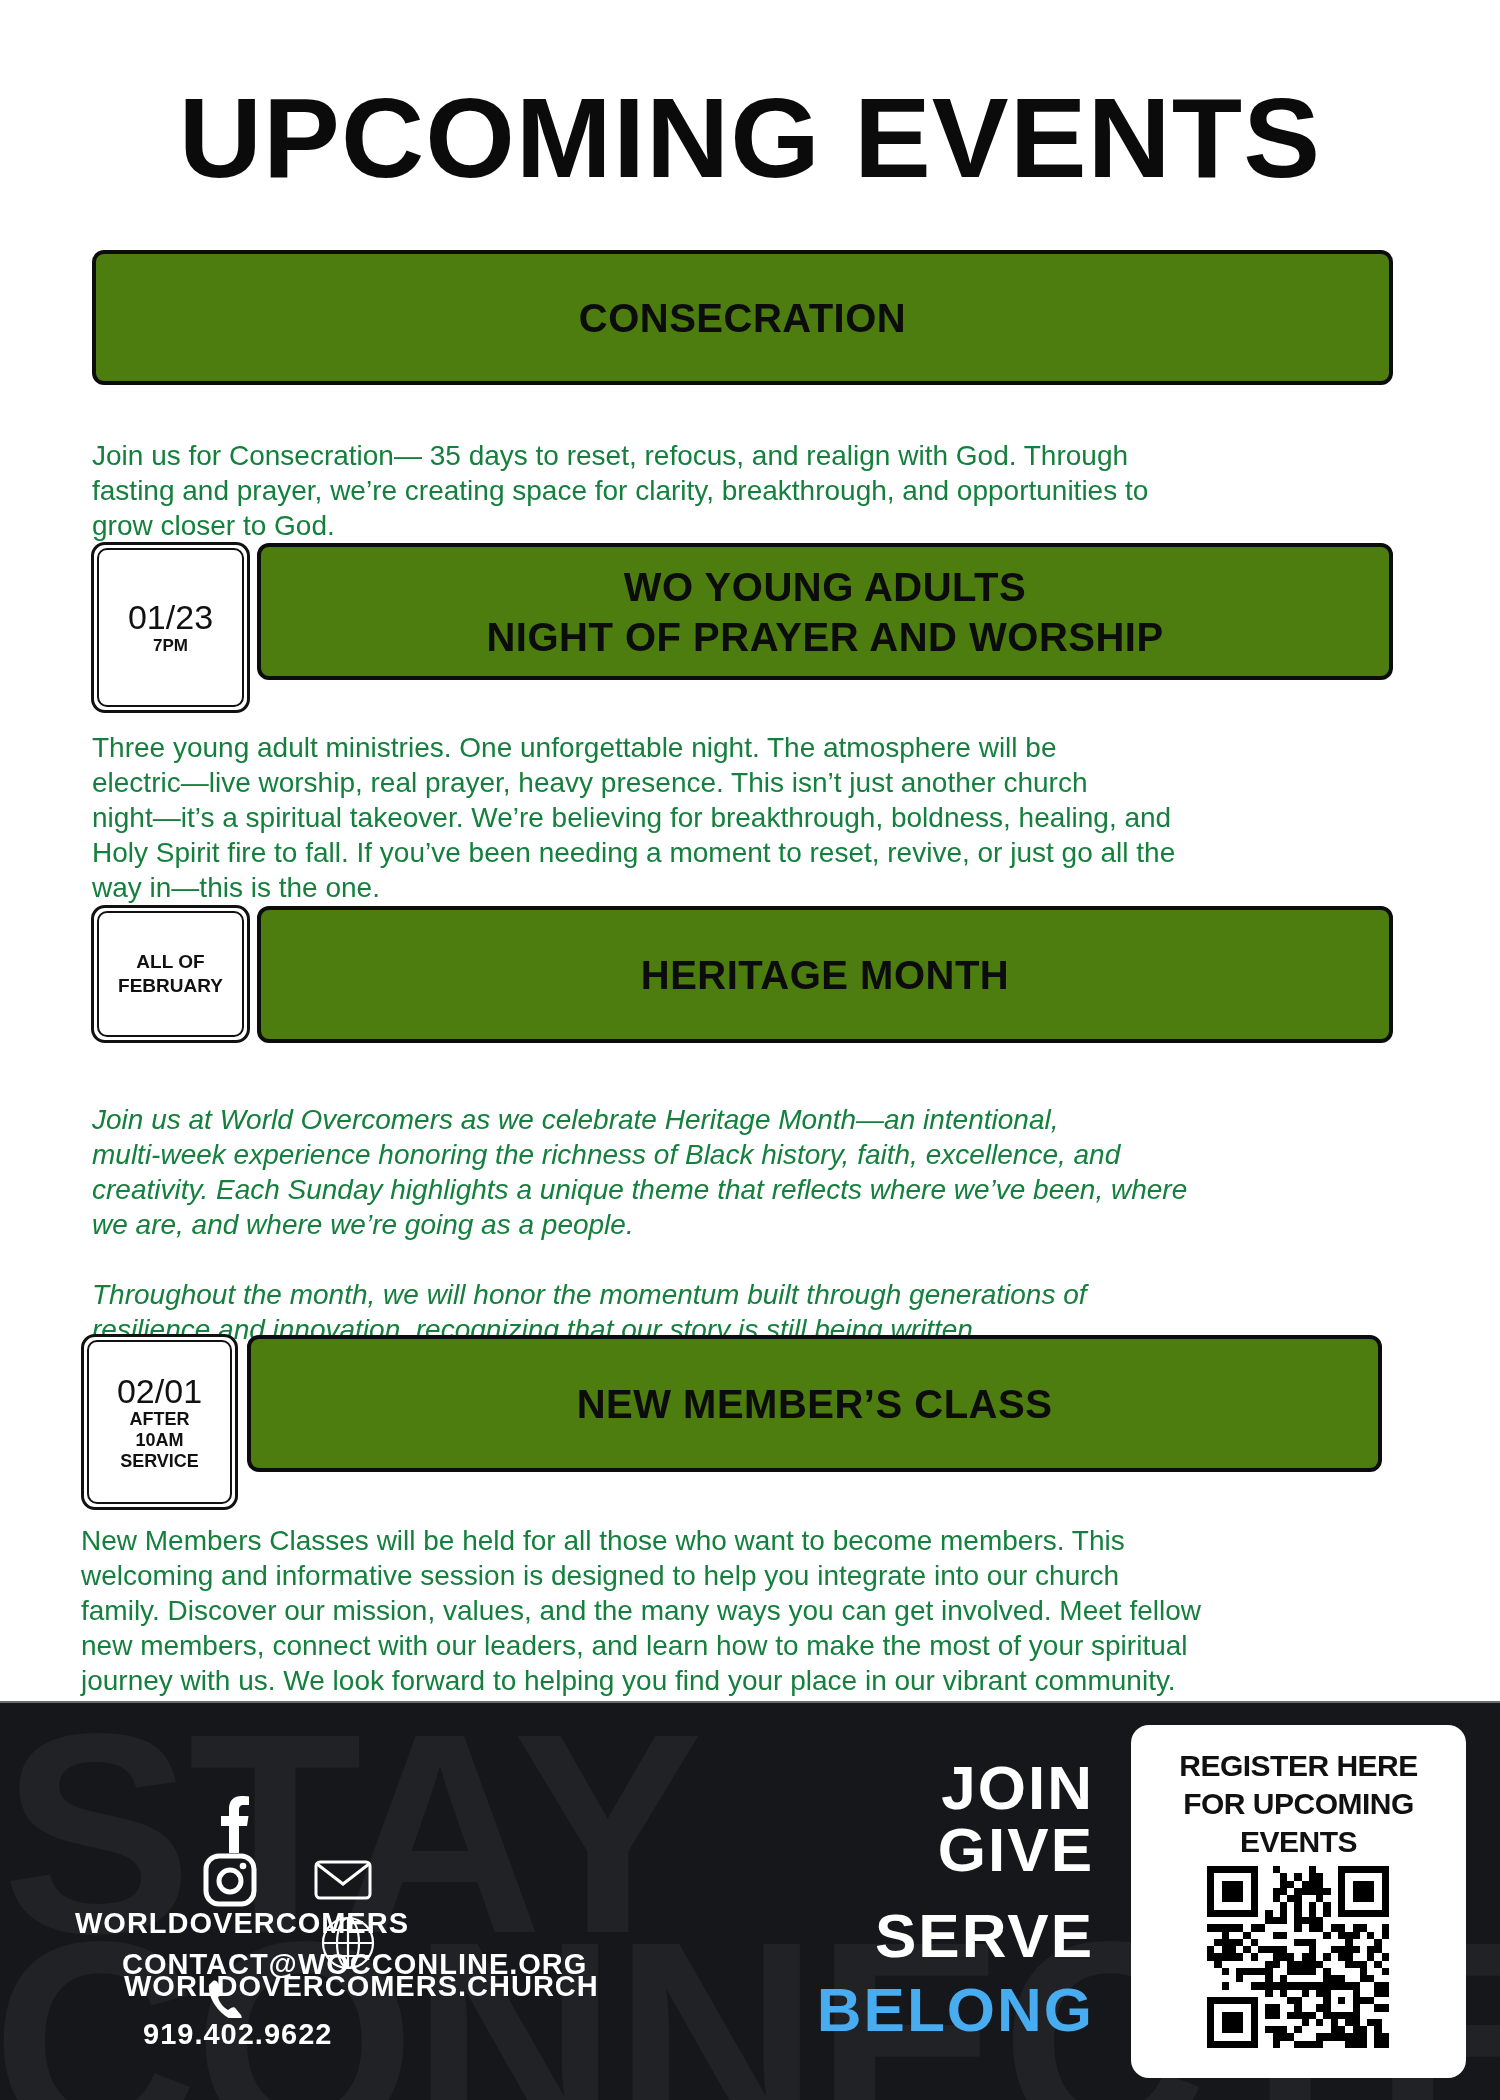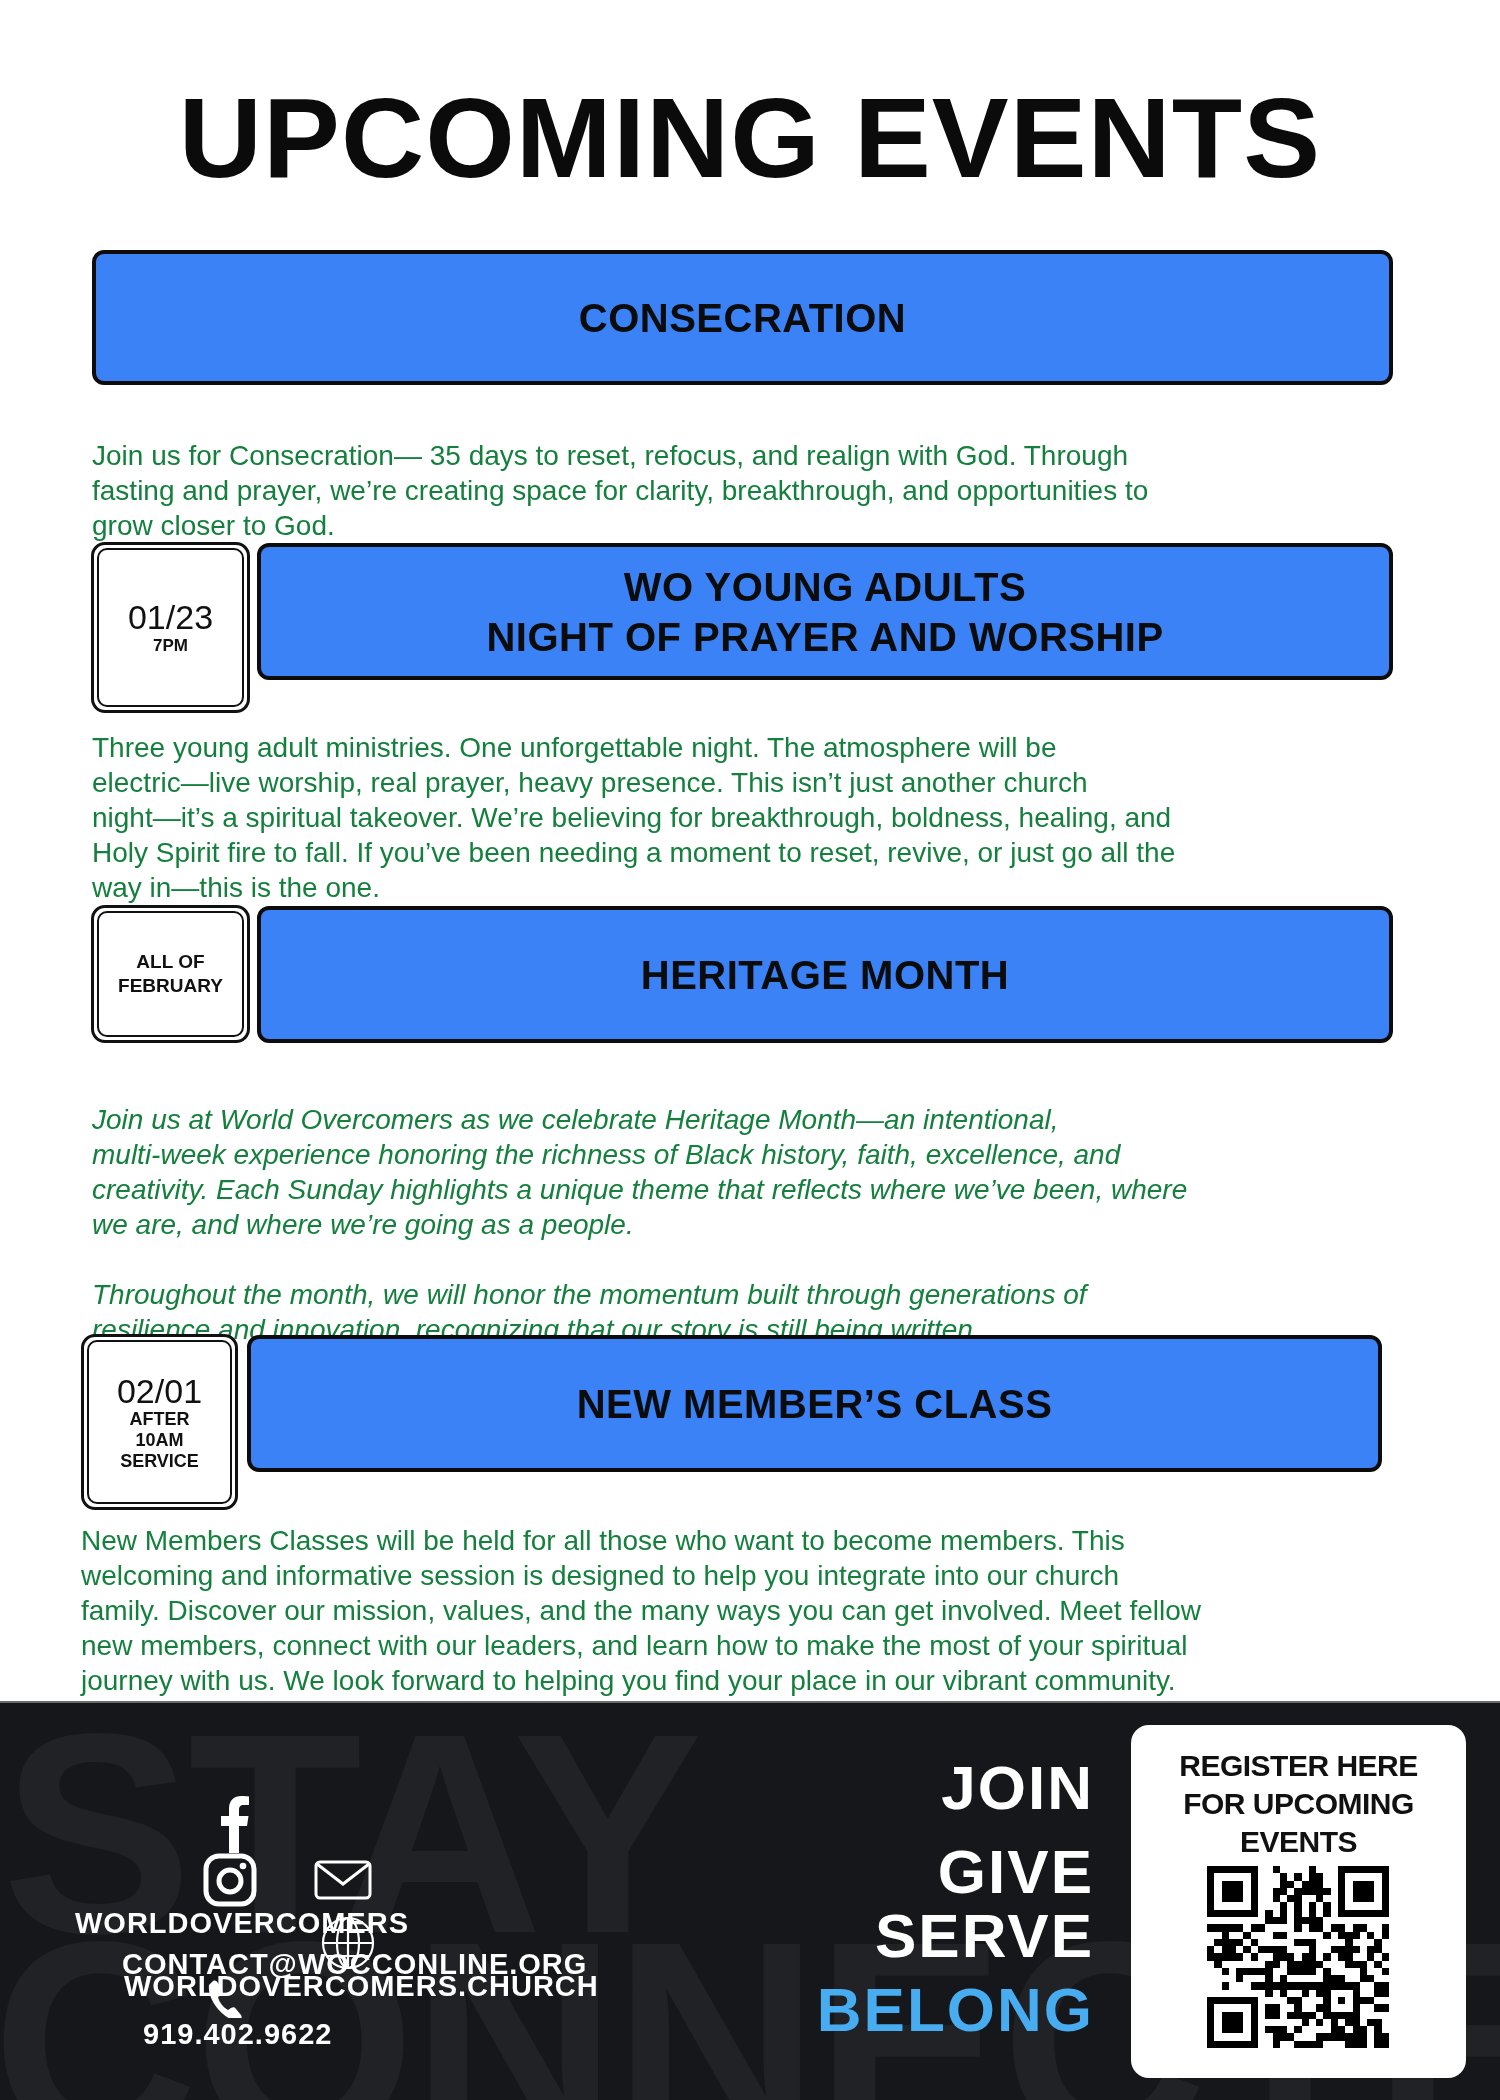--- a/index.html
+++ b/index.html
@@ -1,21 +1,21 @@
 <!DOCTYPE html>
 <html><head>
 <meta charset="utf-8">
 <style>
   html, body { margin:0; padding:0; }
   body { width:1500px; height:2100px; position:relative; background:#ffffff; overflow:hidden;
          font-family:"Liberation Sans", "DejaVu Sans", sans-serif; color:#0c0d0c; }
   .abs { position:absolute; }
   .title { left:0; width:1500px; top:78px; text-align:center; font-weight:700; font-size:113px;
            letter-spacing:1px; line-height:120px; color:#0a0b0a; transform:scaleX(1.02); }
-  .tbox { border:4px solid #0c0c0c; border-radius:12px; box-sizing:border-box; background:#3b82f6;
+  .tbox { border:4px solid #0c0c0c; border-radius:12px; box-sizing:border-box; background:#4d7c0f;
           display:flex; align-items:center; justify-content:center; flex-direction:column; text-align:center; }
   .tbox .t { font-weight:700; font-size:40px; line-height:50px; letter-spacing:0.5px; color:#0c0c0c; }
   .dbox { box-sizing:border-box; border:3px solid #111; border-radius:14px; background:#fff; padding:3px; }
   .dbox .inner { box-sizing:border-box; width:100%; height:100%; border:2px solid #111; border-radius:10px;
                  display:flex; flex-direction:column; align-items:center; justify-content:center; text-align:center; }
   .dbox .date { font-size:34px; font-weight:400; line-height:36px; color:#111; }
   .dbox .sub { font-size:18px; font-weight:700; line-height:21px; color:#111; }
   .body { font-size:28px; line-height:35px; color:#15803d; white-space:pre-line;margin-top:37px; }
   .footer { left:0; top:1701px; width:1500px; height:399px; background:#16171a; overflow:hidden; border-top:2px solid #6a6d70; box-sizing:border-box; }
   .wm { position:absolute; font-weight:700; color:#202225; font-size:285px; line-height:285px; letter-spacing:-4px; white-space:nowrap; }
@@ -138,21 +138,21 @@
   <div class="contact-row" style="left:143px; top:277px; height:50px;">
     <span style="display:inline-block; width:36px; height:38px; margin-right:28px;">
       <svg width="36" height="38" viewBox="0 0 36 38">
           <path d="M7 1c2-1 4 0 5 2l4 7c1 2 0 4-1 5l-3 2c1 5 5 10 10 13l3-2c2-1 4-1 5 1l5 6c1 2 1 4-1 5l-3 1C19 40 1 21 3 5z" fill="#fff"></path>
         </svg>
     </span>
     <span>919.402.9622</span>
   </div>
 
   <div class="cta" style="top:48px;">JOIN</div>
-  <div class="cta" style="top:132px;text-align:center;">GIVE</div>
+  <div class="cta" style="top:110px;text-align:center;">GIVE</div>
   <div class="cta" style="top:196px;">SERVE</div>
   <div class="cta" style="top:270px; color:#48acf0;">BELONG</div>
 
   <div class="qr-card">
     <div class="qr-title" style="white-space:pre-line;">REGISTER HERE
 FOR UPCOMING
 EVENTS</div>
     <svg class="qr" id="qr" viewBox="0 0 25 25" shape-rendering="crispEdges">
         <rect x="0" y="0" width="7" height="7" fill="#000"></rect>
         <rect x="1" y="1" width="5" height="5" fill="#fff"></rect>

